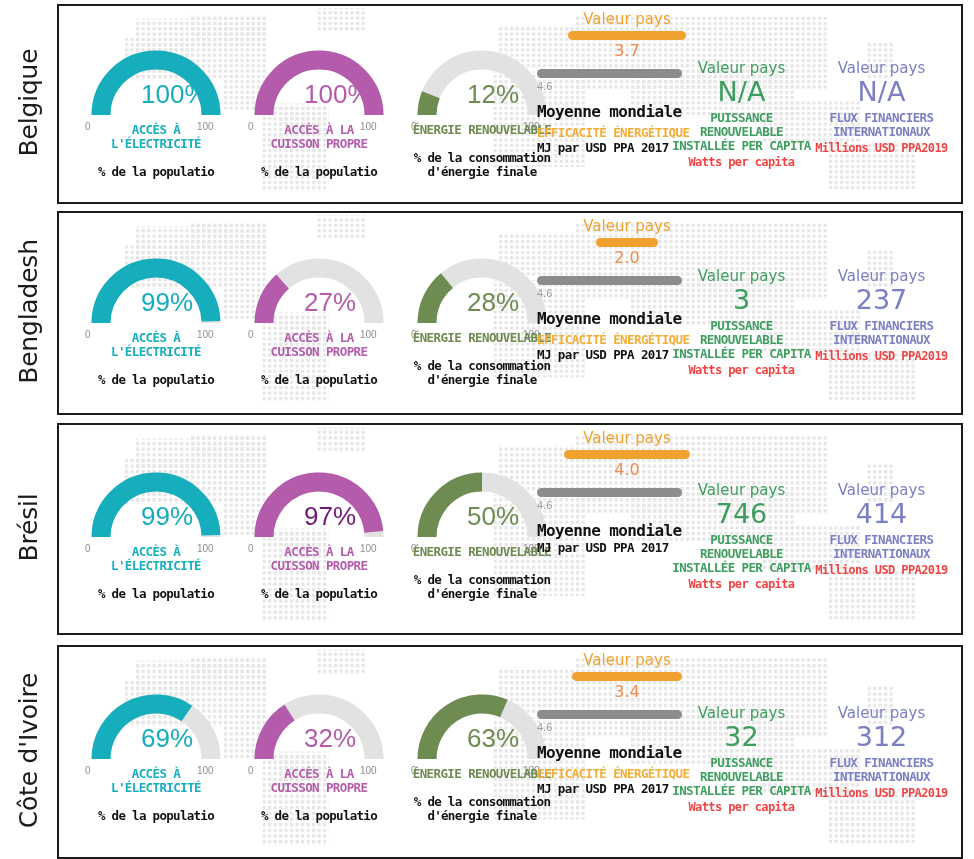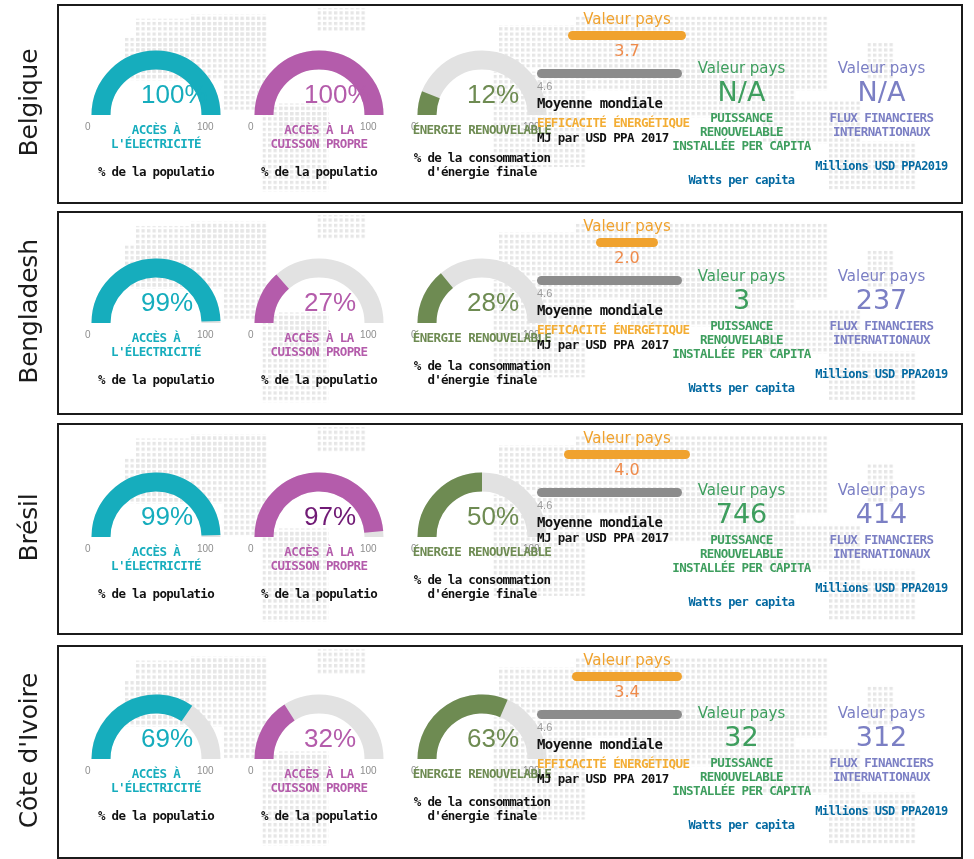--- a/index.html
+++ b/index.html
@@ -83,21 +83,21 @@
     font-family:"DejaVu Sans", sans-serif;
   }
   .eff .barC{height:9px;border-radius:5px;background:#f0a22e;margin:3px auto 0;}
   .eff .valC{
     font-size:16px;color:#ef8b4b;text-align:center;margin-top:1px;
     font-family:"DejaVu Sans", sans-serif;
   }
   .eff .barW{height:9px;border-radius:5px;background:#8c8c8c;margin-top:9px;}
   .eff .valW{font-size:11px;color:#9a9a9a;margin-top:2px;}
   .eff .moy{
-    font-size:14px;color:#111;margin-top:3px;
+    font-size:16px;color:#111;margin-top:10px;
     font-family:"DejaVu Sans Mono", monospace;font-weight:bold;letter-spacing:-.6px;
   }
   .eff .cap{
     font-size:12.5px;color:#f3ad34;margin-top:5px;
     font-family:"DejaVu Sans Mono", monospace;font-weight:bold;letter-spacing:-.6px;
     line-height:14px;
   }
   .eff .unit{
     font-size:12.5px;color:#111;
     font-family:"DejaVu Sans Mono", monospace;font-weight:bold;letter-spacing:-.6px;
@@ -105,21 +105,21 @@
 
   
   .stat{position:absolute;width:165px;text-align:center;}
   .stat .vp{font-size:15px;font-family:"DejaVu Sans", sans-serif;}
   .stat .val{font-size:27px;font-family:"DejaVu Sans", sans-serif;line-height:30px;}
   .stat .cap{
     font-size:12.5px;line-height:14px;margin-top:4px;
     font-family:"DejaVu Sans Mono", monospace;font-weight:bold;letter-spacing:-.6px;
   }
   .stat .unit{
-    font-size:12px;color:#0369a1;margin-top:20px;
+    font-size:12px;color:#ef4444;margin-top:2px;
     font-family:"DejaVu Sans Mono", monospace;font-weight:bold;letter-spacing:-.6px;
   }
 </style>
 </head>
 <body>
 
 <div id="sheet">
     <div class="row" style="top: 4px; height: 196px;">
       <div class="row-label">
         <span>Belgique</span>

